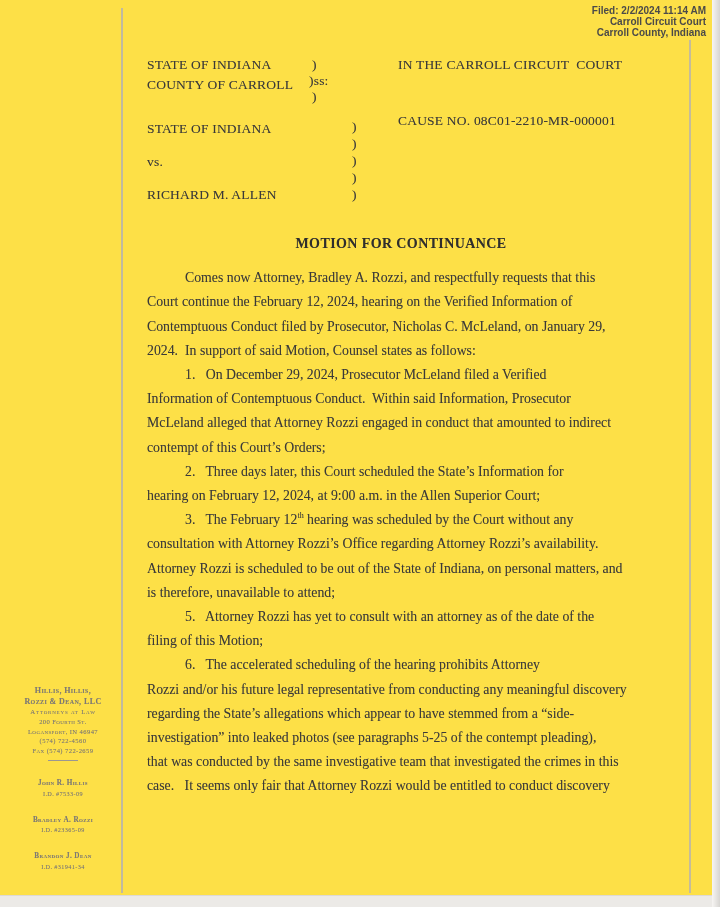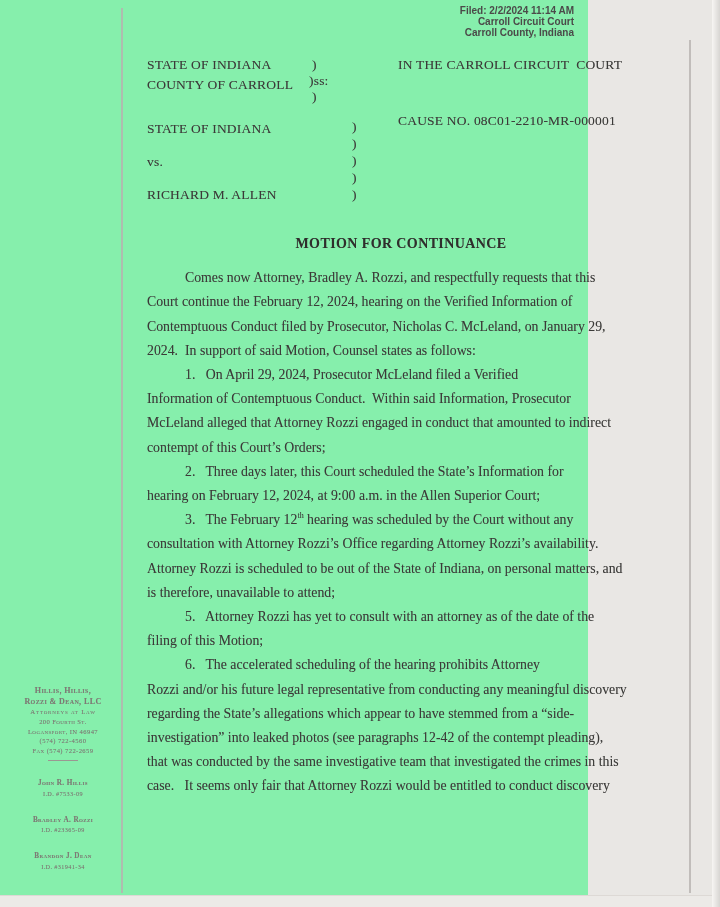--- a/index.html
+++ b/index.html
@@ -3,22 +3,22 @@
 <meta charset="utf-8">
 <style>
   html,body{margin:0;padding:0;}
   body{
     width:720px;height:907px;
     background:#e9e7e4;
     font-family:"Liberation Serif","DejaVu Serif",serif;
     position:relative;overflow:hidden;
   }
   .page{
-    position:absolute;left:0;top:0;width:588px;height:896px;
-    background:#86efac;
+    position:absolute;left:0;top:0;width:720px;height:896px;
+    background:#fde047;
   }
   .edge-right{
     position:absolute;right:0;top:0;width:8px;height:907px;
     background:linear-gradient(to right,#f7f5f3,#d7d5d2);
   }
   .edge-bottom{
     position:absolute;left:0;bottom:0;width:720px;height:11px;
     background:#eceae7;border-top:1px solid #ddd9d5;
   }
   .rule-left{
@@ -106,21 +106,21 @@
     <div class="doc-title">MOTION FOR CONTINUANCE</div>
 
     <div>
       <div class="ln ind">Comes now Attorney, Bradley A. Rozzi, and respectfully requests that this</div>
       <div class="ln">Court continue the February 12, 2024, hearing on the Verified Information of</div>
       <div class="ln">Contemptuous Conduct filed by Prosecutor, Nicholas C. McLeland, on January 29,</div>
       <div class="ln">2024.  In support of said Motion, Counsel states as follows:</div>
     </div>
 
     <div>
-      <div class="ln ind">1.   On April 29, 2024, Prosecutor McLeland filed a Verified</div>
+      <div class="ln ind">1.   On December 29, 2024, Prosecutor McLeland filed a Verified</div>
       <div class="ln">Information of Contemptuous Conduct.  Within said Information, Prosecutor</div>
       <div class="ln">McLeland alleged that Attorney Rozzi engaged in conduct that amounted to indirect</div>
       <div class="ln">contempt of this Court’s Orders;</div>
     </div>
 
     <div>
       <div class="ln ind">2.   Three days later, this Court scheduled the State’s Information for</div>
       <div class="ln">hearing on February 12, 2024, at 9:00 a.m. in the Allen Superior Court;</div>
     </div>
 
@@ -134,21 +134,21 @@
 
     <div>
       <div class="ln ind">5.   Attorney Rozzi has yet to consult with an attorney as of the date of the</div>
       <div class="ln">filing of this Motion;</div>
     </div>
 
     <div>
       <div class="ln ind">6.   The accelerated scheduling of the hearing prohibits Attorney</div>
       <div class="ln">Rozzi and/or his future legal representative from conducting any meaningful discovery</div>
       <div class="ln">regarding the State’s allegations which appear to have stemmed from a “side-</div>
-      <div class="ln">investigation” into leaked photos (see paragraphs 12-42 of the contempt pleading),</div>
+      <div class="ln">investigation” into leaked photos (see paragraphs 5-25 of the contempt pleading),</div>
       <div class="ln">that was conducted by the same investigative team that investigated the crimes in this</div>
       <div class="ln">case.   It seems only fair that Attorney Rozzi would be entitled to conduct discovery</div>
     </div>
   </div>
 
   <div class="firm-stamp">
     <div class="firm-name">Hillis, Hillis,</div>
     <div class="firm-name">Rozzi &amp; Dean, LLC</div>
     <div class="firm-tag">Attorneys at Law</div>
     <div class="firm-addr">200 Fourth St.</div>

